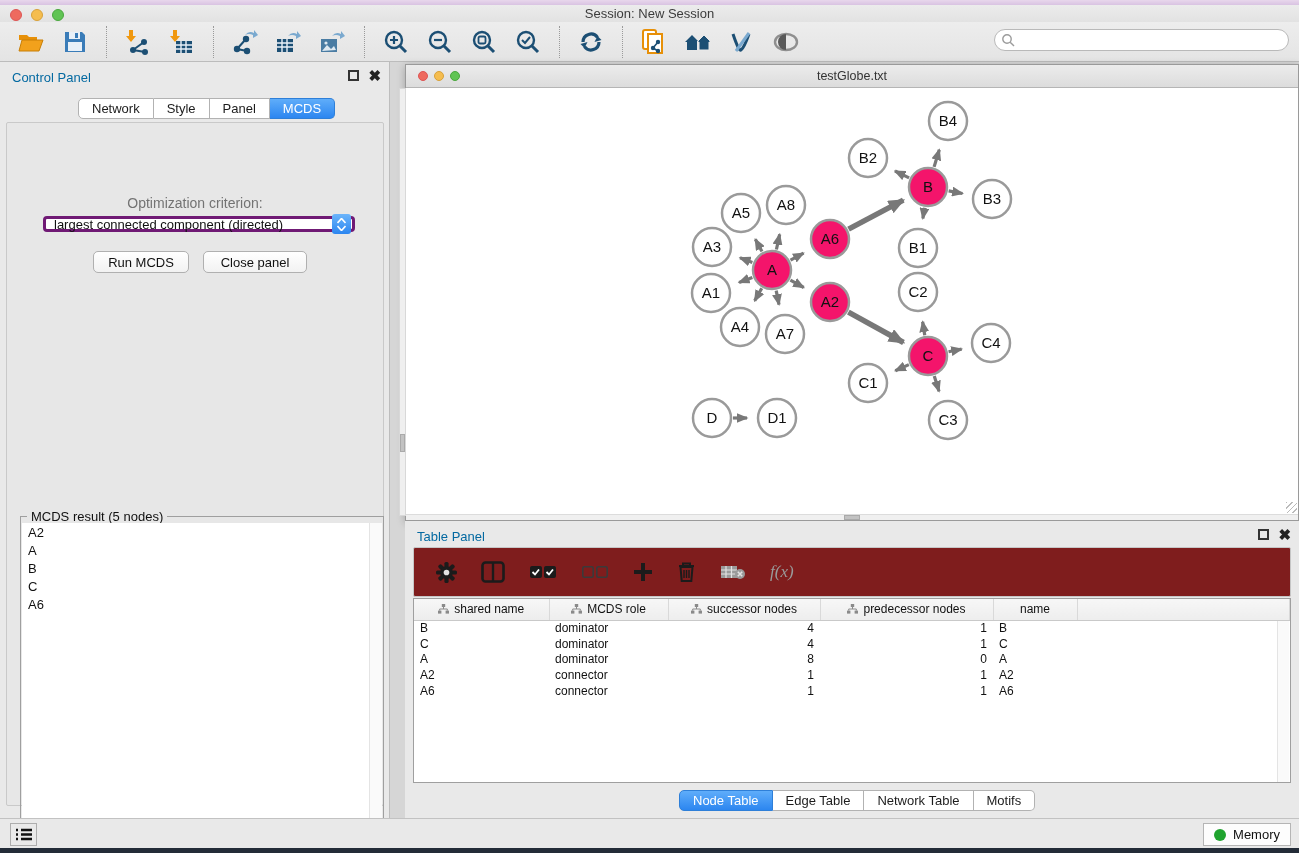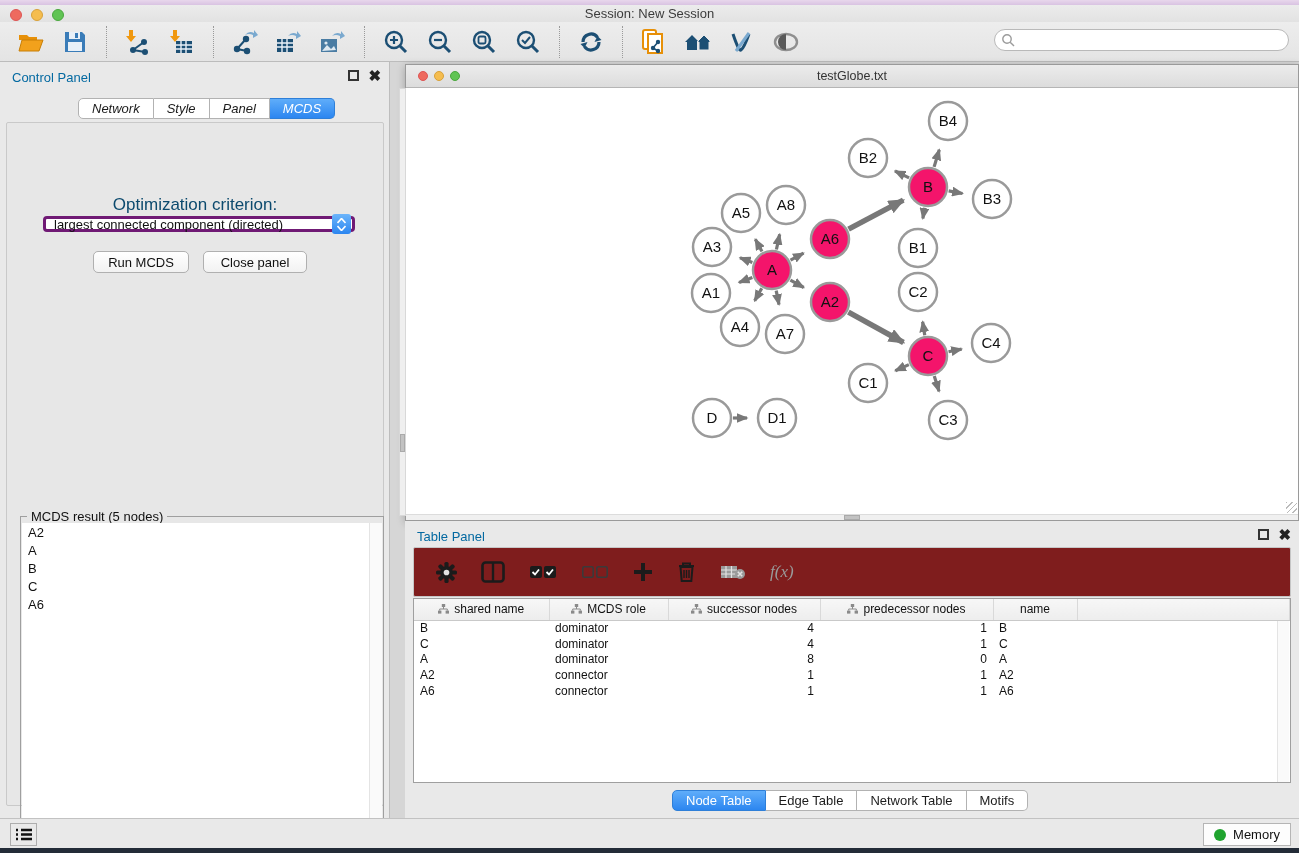--- a/index.html
+++ b/index.html
@@ -42,24 +42,24 @@
   .float-ic { width:11px; height:11px; border:2px solid #333; background:transparent; }
   .close-ic { font-size:15px; font-weight:bold; color:#222; line-height:11px; }
 
   .seg { display:flex; height:21px; }
   .seg-btn { background:#fff; border:1px solid #b2b2b2; border-left:none; font-size:13px;
              color:#1c1c1c; display:flex; align-items:center; padding:0 13px; cursor:default; }
   .seg-btn:first-child { border-left:1px solid #b2b2b2; border-radius:5px 0 0 5px; }
   .seg-btn:last-child { border-radius:0 5px 5px 0; }
   .seg-btn.active { background:linear-gradient(#5fadfa,#2c86f0); border-color:#2e7fd8; color:#fff; }
 
-  .cp-tabs { position:absolute; left:78px; top:36px;font-style:italic; }
+  .cp-tabs { position:absolute; left:78px; top:36px; }
   .cp-inner { position:absolute; left:6px; top:60px; width:378px; height:684px;
               background:#e7e7e7; border:1px solid #c9c9c9; border-radius:2px; }
-  .opt-label { position:absolute; left:0; width:100%; top:72px; text-align:center; font-size:17px; color:#0c4a6e; }
+  .opt-label { position:absolute; left:0; width:100%; top:72px; text-align:center; font-size:14px; color:#737373; }
   .combo { position:absolute; left:36px; top:93px; width:312px; height:16px; background:#fff;
            border:3px solid #701a75; border-radius:4px; display:flex; align-items:center; }
   .combo-text { flex:1; font-size:13px; color:#111; padding-left:8px; white-space:nowrap; }
   .combo-step { width:19px; height:20px; margin-right:1px; border-radius:3px;
                 background:linear-gradient(#6cb5fb,#2c86f0); display:flex; flex-direction:column;
                 align-items:center; justify-content:center; gap:1px; }
   .combo-step svg { display:block; }
   .cp-btn { position:absolute; height:22px; background:linear-gradient(#ffffff,#f2f2f2);
             border:1px solid #b0b0b0; border-radius:5px; font-size:13px; color:#111;
             display:flex; align-items:center; justify-content:center; }
@@ -99,21 +99,21 @@
   .tp-table-wrap { position:absolute; left:8px; top:77px; width:878px; height:185px; background:#fff;
                    border:1px solid #9f9f9f; overflow:hidden; }
   table.data { border-collapse:collapse; width:100%; table-layout:fixed; }
   table.data th { height:21px; background:linear-gradient(#f7f7f7,#ededed);
                   border-bottom:1px solid #c9c9c9; border-right:1px solid #d9d9d9;
                   font-size:12px; font-weight:normal; color:#111; text-align:center; }
   table.data th .th-inner { display:flex; align-items:center; justify-content:center; gap:5px; }
   table.data td { height:15.8px; font-size:12px; color:#111; padding:0 6px; white-space:nowrap; }
   td.al { text-align:left; } td.ar { text-align:right; }
   .tp-vscroll { position:absolute; right:1px; top:22px; width:12px; height:162px; background:#fafafa; border-left:1px solid #e4e4e4; }
-  .tp-tabs { position:absolute; left:267px; top:269px;text-align:center; }
+  .tp-tabs { position:absolute; left:274px; top:269px;text-align:center; }
 
   
   .statusbar { position:absolute; left:0; top:818px; width:100%; height:30px; background:#e9e9e9;
                border-top:1px solid #c2c2c2; }
   .menu-btn { position:absolute; left:10px; top:4px; width:27px; height:23px; background:#e9e9e9;
               border:1px solid #adadad; display:flex; align-items:center; justify-content:center; }
   .memory-btn { position:absolute; right:8px; top:4px; height:23px; background:#fdfdfd;
                 border:1px solid #b5b5b5; display:flex; align-items:center; gap:7px; padding:0 10px; }
   .memory-dot { width:12px; height:12px; border-radius:50%; background:#1fa32e; }
   .memory-label { font-size:13px; color:#111;text-align:center; }

